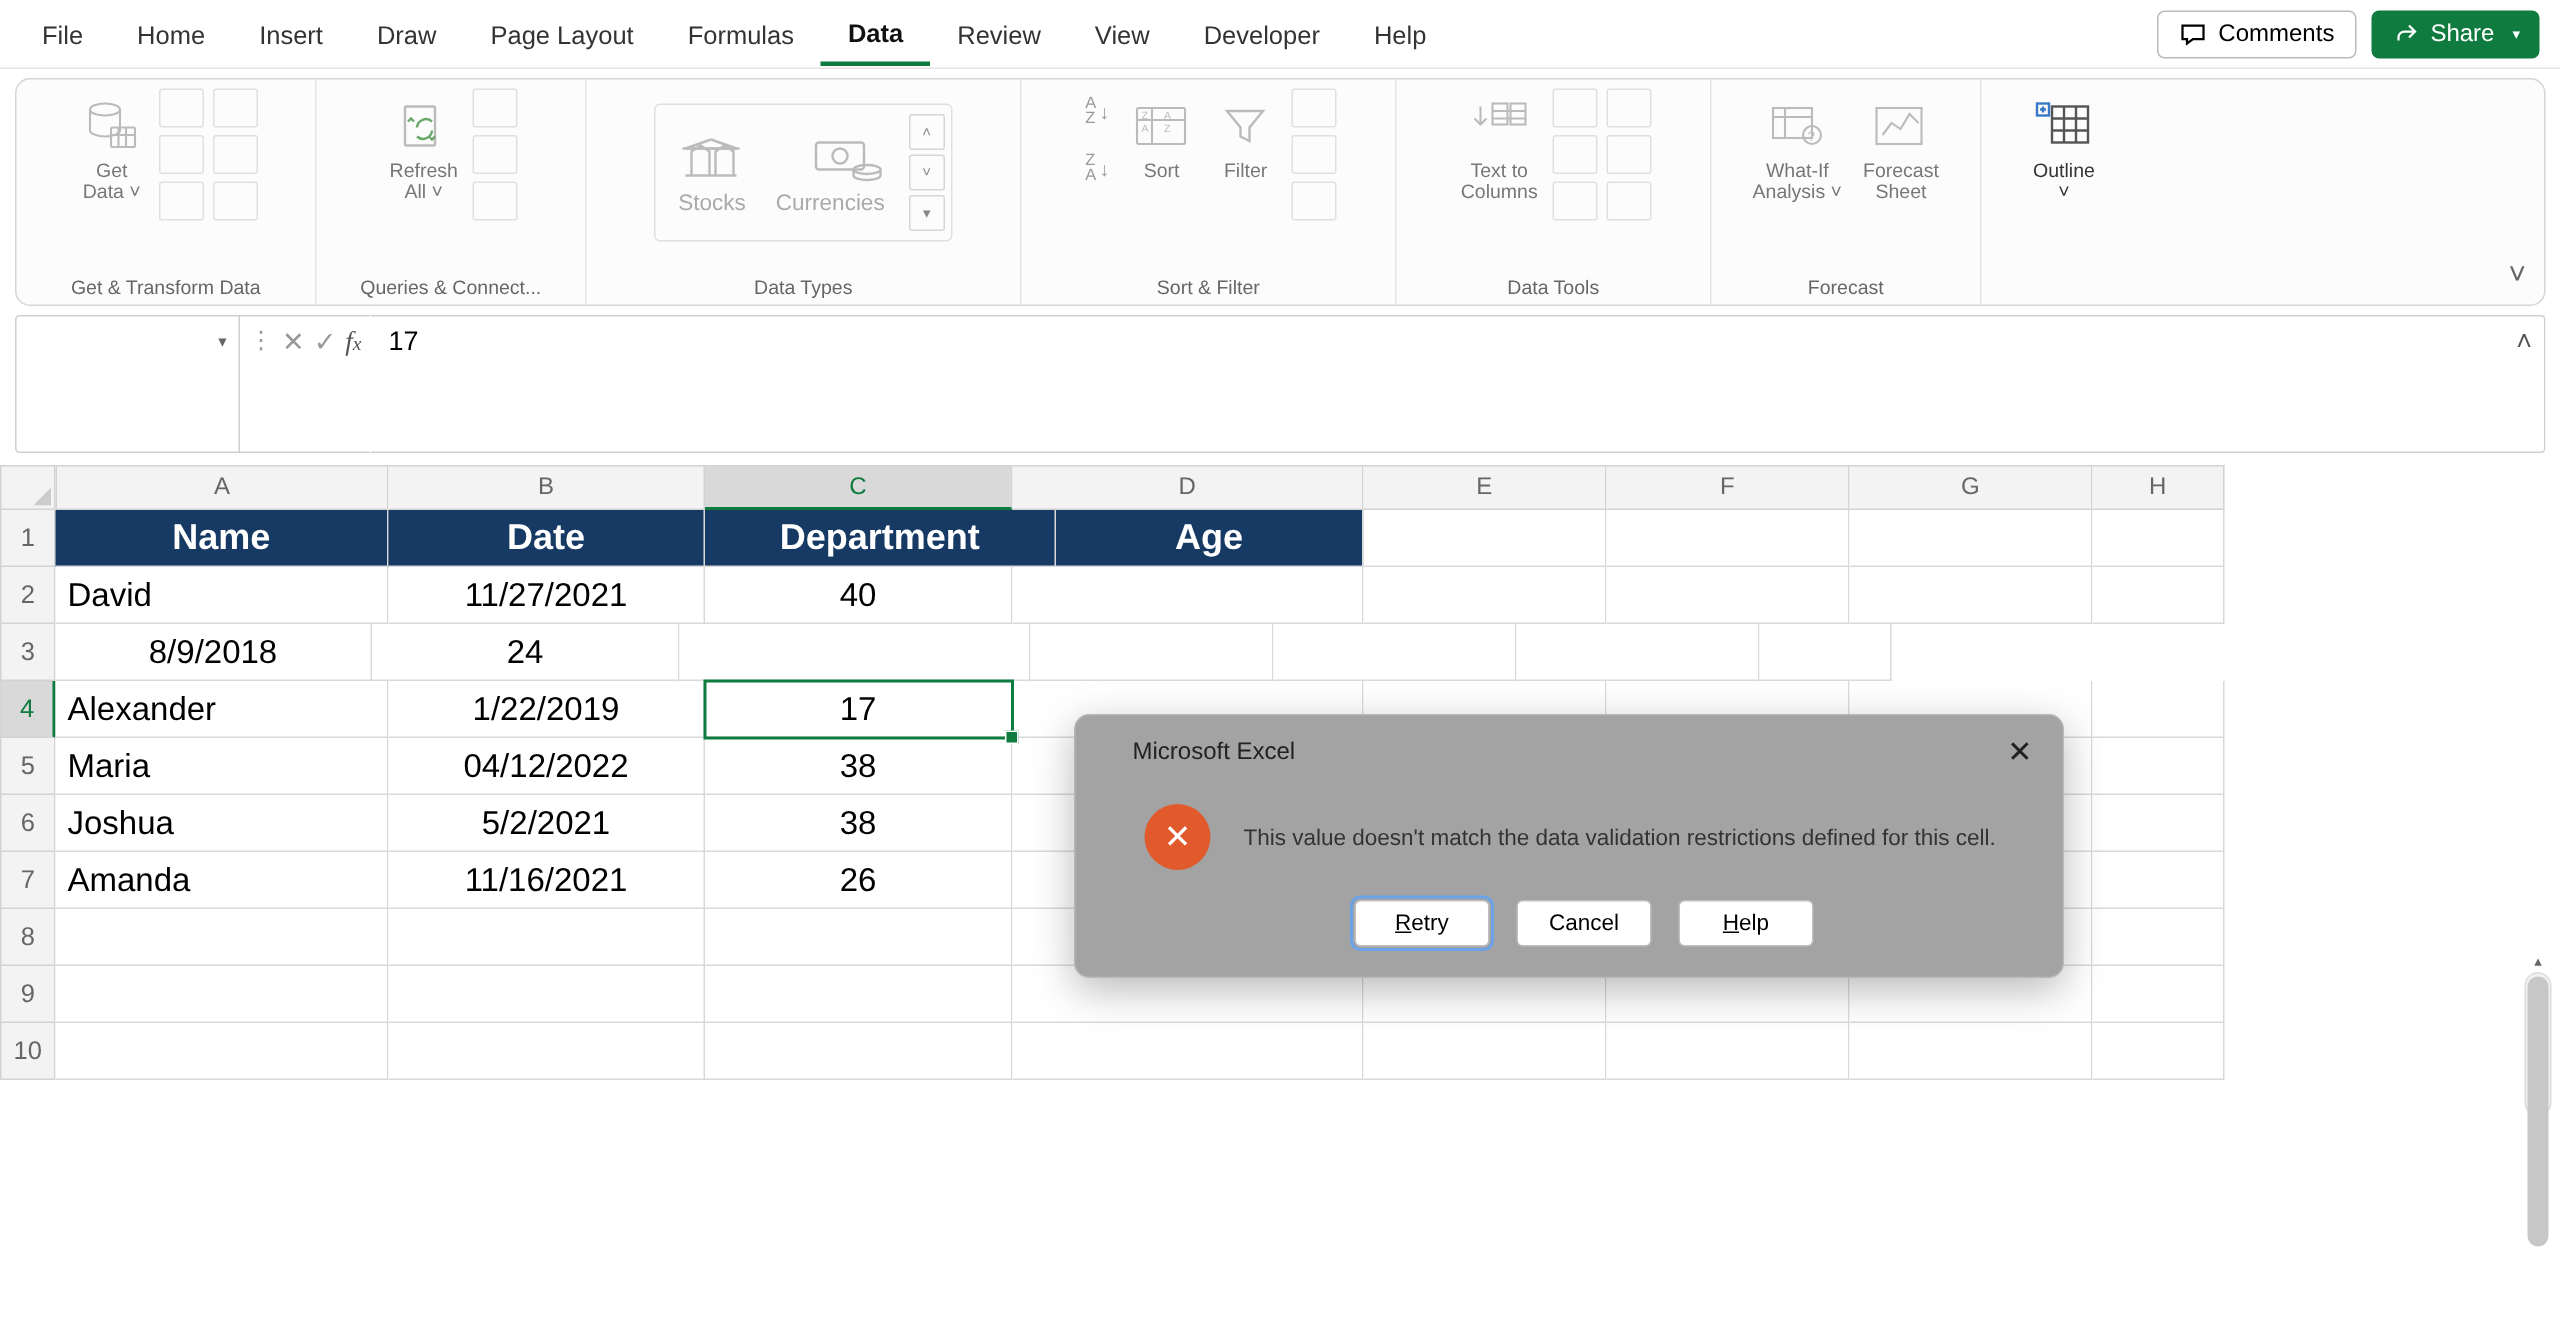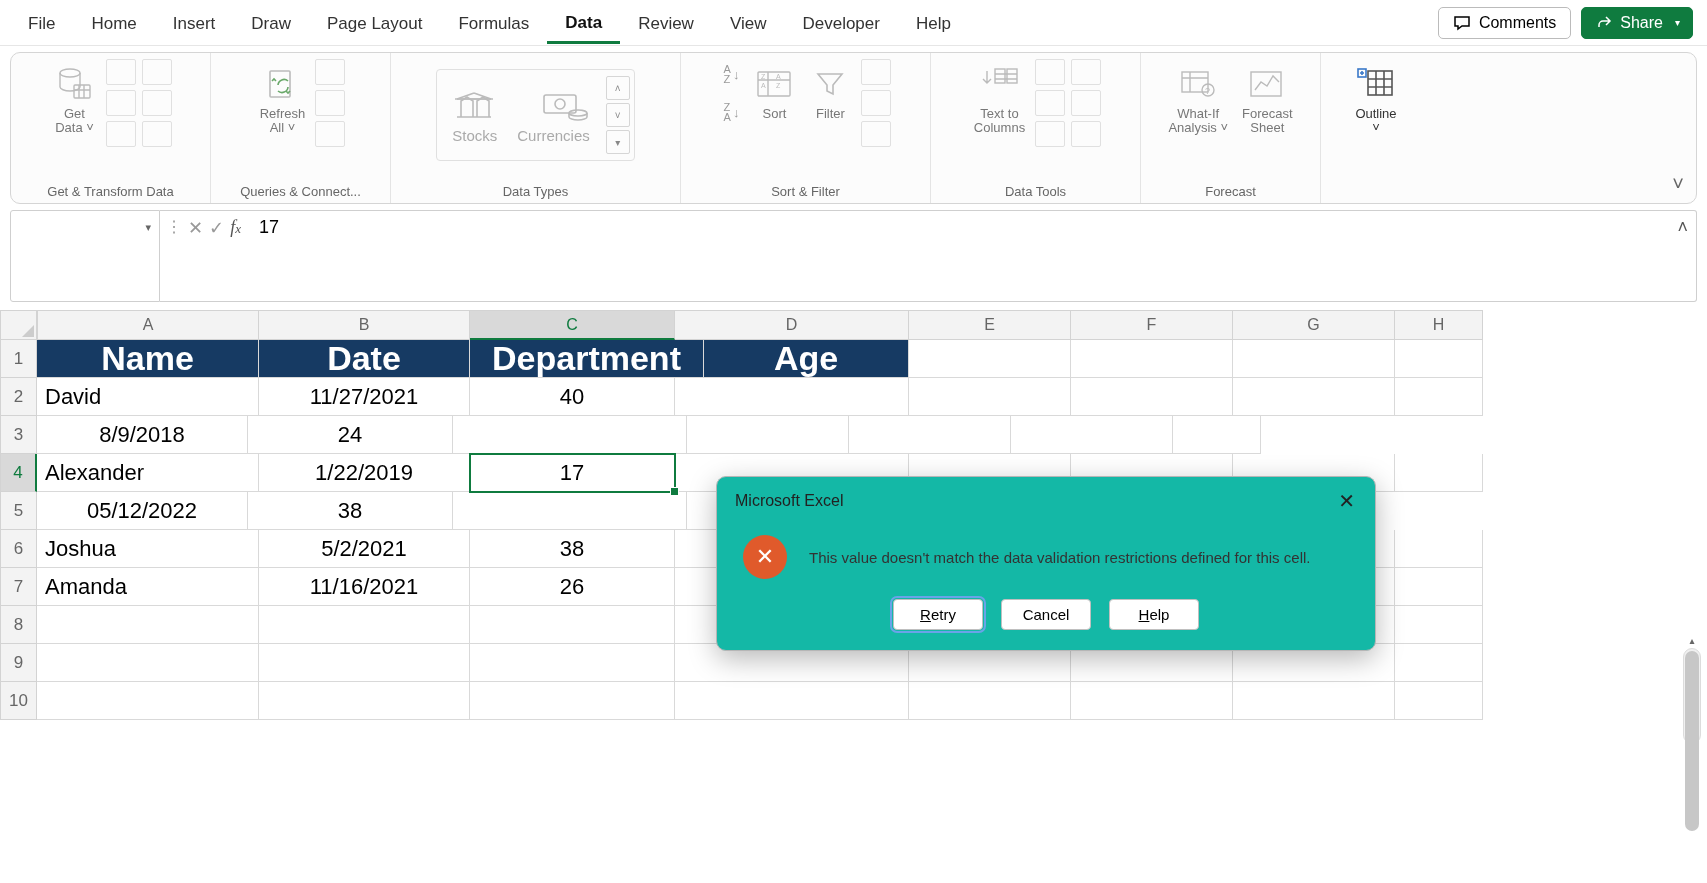--- a/index.html
+++ b/index.html
@@ -45,32 +45,32 @@
 .col-header:first-child{border-left:1px solid #d3d3d3;}
 .col-header.sel { background:#d9d9d9; border-bottom:2px solid #0f7b3f; color:#0f7b3f; }
 .corner { position:absolute; left:0; top:0; width:37px; height:30px; border:1px solid #d3d3d3; background:#f3f3f3; display:flex; align-items:flex-end; justify-content:flex-end; padding:2px;}
 .corner svg{color:#bbb;}
 .row-headers { position:absolute; left:0; top:30px; }
 .row-header { width:37px; height:38px; border:1px solid #d3d3d3; border-top:none; background:#f3f3f3; display:flex; align-items:center; justify-content:center; font-size:17px; color:#666;}
 .row-header.sel { background:#d9d9d9; border-right:2px solid #0f7b3f; color:#0f7b3f;}
 .cells { position:absolute; left:37px; top:30px; }
 .row { display:flex; }
 .cell { height:38px; border-right:1px solid #d9d9d9; border-bottom:1px solid #d9d9d9; padding:4px 8px; font-size:22px; display:flex; align-items:center; background:#fff; }
-.cell.hcell { background:#163a63; color:#fff; font-weight:700; font-size:34px; justify-content:center; }
+.cell.hcell { background:#163a63; color:#fff; font-weight:700; font-size:24px; justify-content:center; }
 .cell.center { justify-content:center; }
 .cell.selected { outline:2px solid #0f7b3f; outline-offset:-1px; position:relative; z-index:2;}
 .cell.selected .handle { width:9px;height:9px;background:#0f7b3f;position:absolute;right:-5px;bottom:-5px;border:1px solid #fff;}
 
 .vscroll { position:absolute; right:6px; top:338px; width:18px; bottom:6px; background:#f0f0f0; border:1px solid #dcdcdc; border-radius:9px;}
 .vscroll .thumb { position:absolute; left:1px; right:1px; top:2px; height:180px; background:#c7c7c7; border-radius:8px;}
 .vscroll .arrow{position:absolute;left:0;right:0;text-align:center;font-size:10px;color:#666;}
 .vscroll .arrow.up{top:-14px;}
 
 
-.dialog { position:absolute; left:716px; top:476px; width:660px; background:#14b8a6; border:1px solid #b6b6b6; border-radius:10px; box-shadow:0 8px 28px rgba(0,0,0,.28); z-index:50; }
+.dialog { position:absolute; left:716px; top:476px; width:660px; background:#a3a3a3; border:1px solid #b6b6b6; border-radius:10px; box-shadow:0 8px 28px rgba(0,0,0,.28); z-index:50;padding-left:20px; }
 .dialog-head { display:flex; justify-content:space-between; align-items:center; padding:10px 14px 8px 18px; font-size:16px; color:#222;}
 .dialog-close { font-size:20px; cursor:pointer; padding:2px 6px;}
 .dialog-body { display:flex; align-items:center; gap:22px; padding:12px 26px 8px 26px; font-size:15px; color:#333; }
 .err-icon { width:44px; height:44px; border-radius:22px; background:#e05a2b; display:flex; align-items:center; justify-content:center; color:#fff; font-size:22px; flex-shrink:0;}
 .dialog-btns { display:flex; justify-content:center; gap:18px; padding:12px 0 20px; }
 .dlg-btn { min-width:90px; padding:6px 18px; font-size:15px; background:#fff; border:1px solid #bfbfbf; border-radius:4px; cursor:pointer;}
 .dlg-btn.default { outline:2px solid #6aa3e8; outline-offset:1px; }
 .dlg-btn u { text-decoration:underline; }
 
 svg { display:block; }
@@ -396,21 +396,22 @@
         <div class="cell" style="width: 222px;">Alexander</div>
         <div class="cell center" style="width: 211px;">1/22/2019</div>
         <div class="cell center selected" style="width: 205px;">17<div class="handle"></div></div>
         <div class="cell" style="width: 234px;"></div>
         <div class="cell" style="width: 162px;"></div>
         <div class="cell" style="width: 162px;"></div>
         <div class="cell" style="width: 162px;"></div>
         <div class="cell" style="width: 88px;"></div>
       </div>
       <div class="row">
-        <div class="cell center" style="width: 211px;">05/12/2022</div>
+        <div class="cell" style="width: 222px;">Maria</div>
+        <div class="cell center" style="width: 211px;">04/12/2022</div>
         <div class="cell center" style="width: 205px;">38</div>
         <div class="cell" style="width: 234px;"></div>
         <div class="cell" style="width: 162px;"></div>
         <div class="cell" style="width: 162px;"></div>
         <div class="cell" style="width: 162px;"></div>
         <div class="cell" style="width: 88px;"></div>
       </div>
       <div class="row">
         <div class="cell" style="width: 222px;">Joshua</div>
         <div class="cell center" style="width: 211px;">5/2/2021</div>

